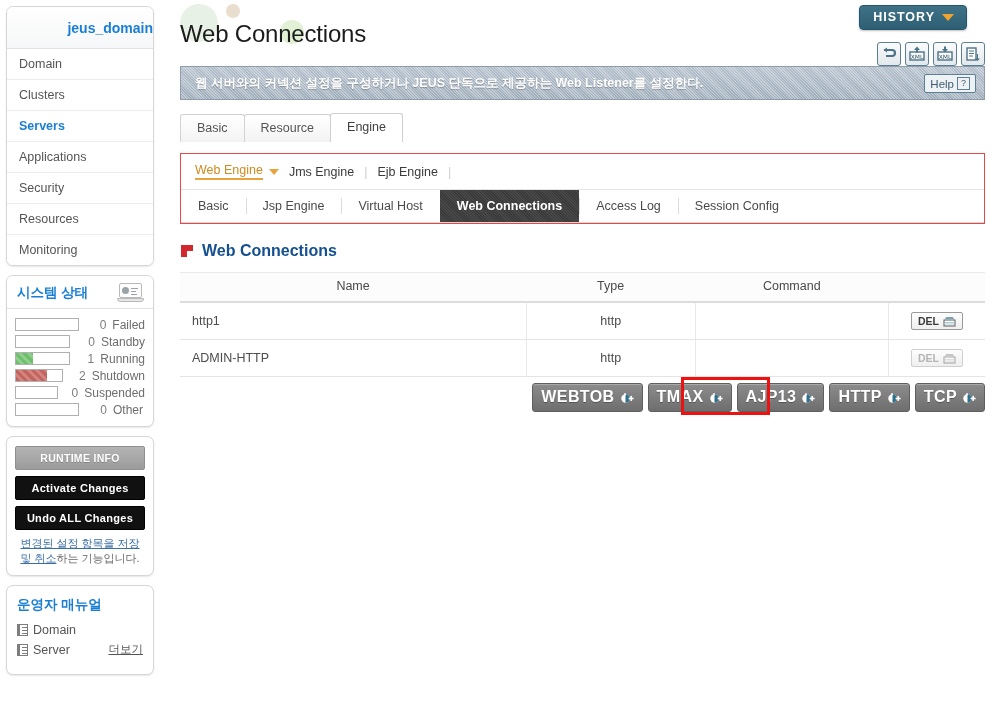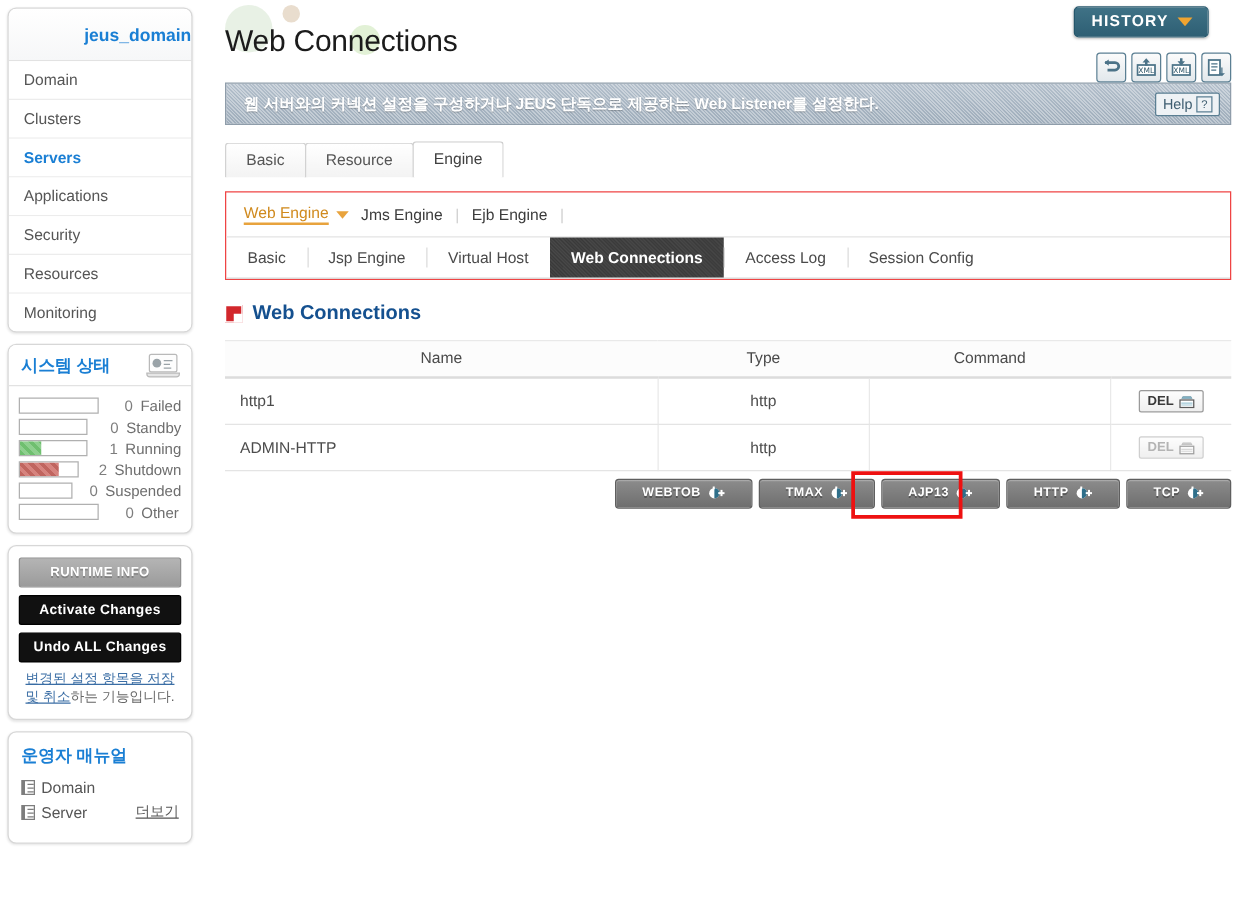--- a/index.html
+++ b/index.html
@@ -266,22 +266,22 @@
   .del-btn.disabled{color:#b4b4b4;border-color:#cfcfcf;cursor:default;}
   .trash{width:13px;height:12px;position:relative;display:inline-block;}
 
   
   #btn-row{
     position:absolute;right:10px;top:383px;display:flex;gap:5px;align-items:center;
   }
   .conn-btn{
     background:linear-gradient(#8c8c8c,#6e6e6e);
     border:1px solid #5f5f5f;border-radius:3px;
-    color:#fff;font-size:10px;font-weight:bold;letter-spacing:.4px;
-    padding:4px 21px 5px;display:flex;align-items:center;gap:5px;cursor:pointer;
+    color:#fff;font-size:16px;font-weight:bold;letter-spacing:.4px;
+    padding:4px 8px 5px;display:flex;align-items:center;gap:5px;cursor:pointer;
     text-shadow:0 1px 0 rgba(0,0,0,.3);
     box-shadow:inset 0 1px 0 rgba(255,255,255,.25);
     justify-content:flex-end;
   }
   .plug{width:14px;height:13px;position:relative;display:inline-block;}
   #highlight-box{
     position:absolute;left:681px;top:377px;width:89px;height:38px;
     border:3px solid #ee1111;box-sizing:border-box;z-index:5;pointer-events:none;
   }
 </style>

